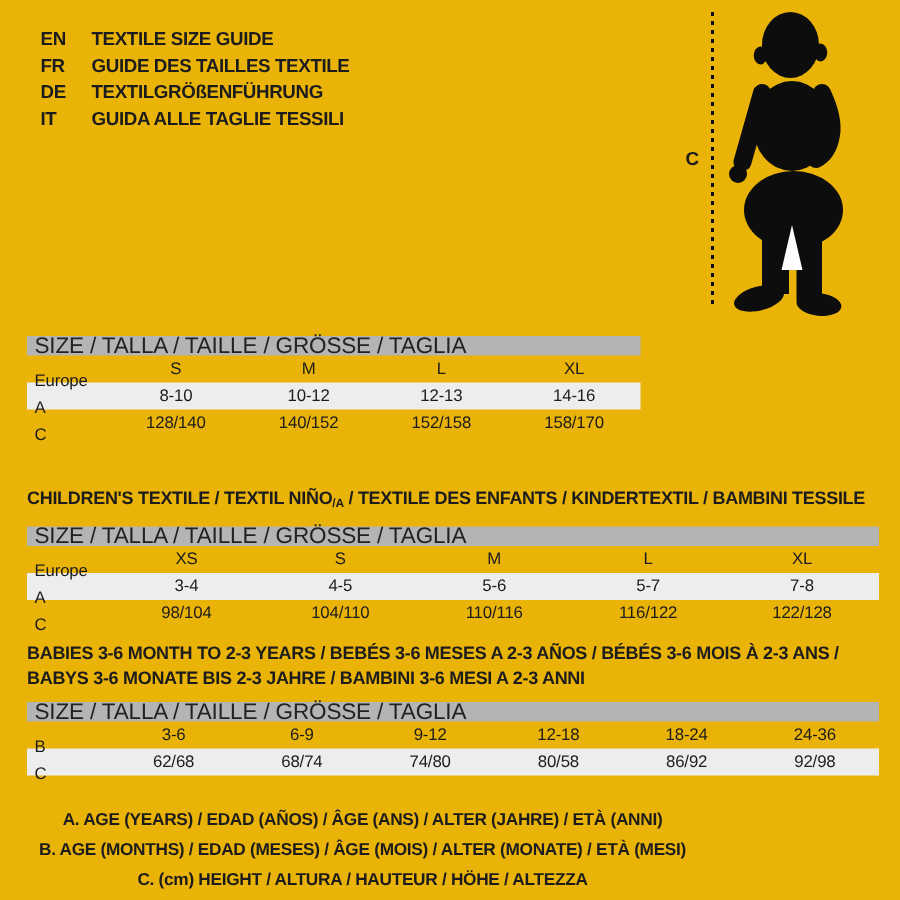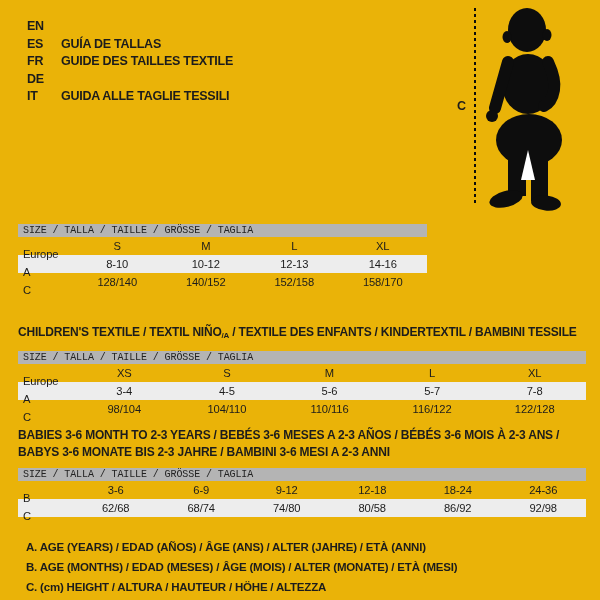--- a/index.html
+++ b/index.html
@@ -20,50 +20,48 @@
   .c-label{position:absolute;left:17px;top:99px;font-size:12.5px;font-weight:bold;}
   .baby{position:absolute;left:44px;top:4px;}
   
   .section{position:absolute;left:18px;}
   #sec-0{top:217px;width:409px;}
   #sec-1{top:324px;width:568px;}
   #sec-2{top:427px;width:568px;}
   .stitle{font-weight:bold;font-size:12px;line-height:17px;letter-spacing:-0.2px;white-space:nowrap;}
   .stitle .sub{font-size:8px;vertical-align:-2px;}
   .size-bar{
-    margin-top:7px;height:13px;line-height:13px;font-size:10px;letter-spacing:-0.1px;
-    background:var(--bar,#b4b4b4);color:#222;padding-left:5px;font-family:Liberation Mono, monospace;
+    margin-top:7px;height:13px;line-height:13px;font-size:15px;letter-spacing:-0.1px;
+    background:var(--bar,#b4b4b4);color:#222;padding-left:5px;
   }
   #sec-2 .size-bar{margin-top:7px;}
   .trow{display:flex;height:18px;align-items:center;font-size:11.2px;letter-spacing:-0.1px;}
   .trow.shade{background:var(--shade,#ededed);}
   .trow .lbl{flex:0 0 55px;width:55px;padding-left:5px;box-sizing:border-box;margin-top:16px;}
   .trow .cell{flex:1;text-align:center;}
   
-  .notes{position:absolute;left:26px;top:537px;font-weight:bold;font-size:11.5px;line-height:20px;letter-spacing:-0.2px;}
+  .notes{position:absolute;left:26px;top:537px;font-weight:bold;font-size:11.5px;line-height:20px;letter-spacing:-0.2px;text-align:center;}
 </style>
 </head>
 <body>
 
 <div class="page">
 
   <div class="languages" id="languages">
       <div class="lang-row">
         <span class="lang-code">EN</span>
-      </div>
-      <div class="lang-row">
-        <span class="lang-code">ES</span>
-        <span>GUÍA DE TALLAS</span>
+        <span>TEXTILE SIZE GUIDE</span>
       </div>
       <div class="lang-row">
         <span class="lang-code">FR</span>
         <span>GUIDE DES TAILLES TEXTILE</span>
       </div>
       <div class="lang-row">
         <span class="lang-code">DE</span>
+        <span>TEXTILGRÖßENFÜHRUNG</span>
       </div>
       <div class="lang-row">
         <span class="lang-code">IT</span>
         <span>GUIDA ALLE TAGLIE TESSILI</span>
       </div>
     </div>
 
   <div class="figure">
     <div class="dash-line"></div>
     <div class="c-label">C</div>

